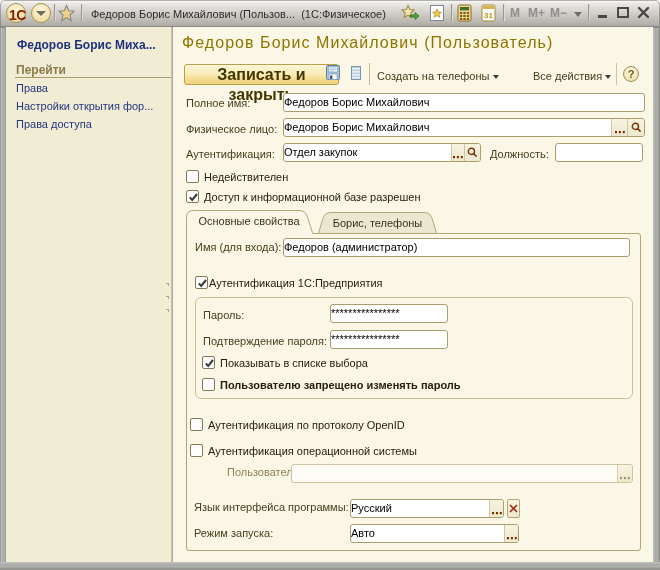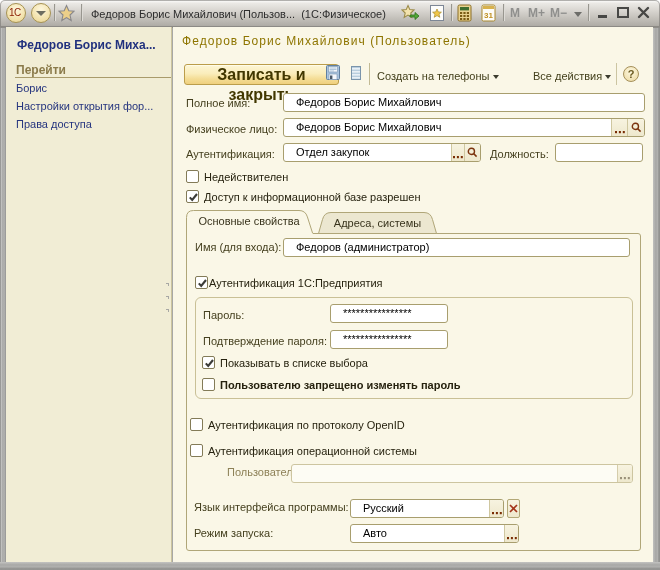--- a/index.html
+++ b/index.html
@@ -25,39 +25,39 @@
   background:radial-gradient(circle at 50% 30%,#fdf6dd 0%,#f3e3ae 60%,#e8d391 100%);
   border:1px solid #a79353; }
 .tsep { position:absolute; top:4px; width:1px; height:17px; background:#98968f; box-shadow:1px 0 0 #dddbd6; }
 #ttext { position:absolute; left:91px; top:8px; font-size:11px; color:#2d2d2d; white-space:pre; }
 .mbtn { position:absolute; top:6px; font-size:12px; font-weight:bold; color:#8f8f8d; }
 #nav { position:absolute; left:6px; top:27px; width:166px; height:535px;
   background:#f1edd5; border-right:1px solid #cbc49f; }
 #main { position:absolute; left:173px; top:27px; width:480px; height:535px; background:#faf7e7; }
 .lbl { position:absolute; font-size:11px; line-height:13px; color:#45401f; white-space:nowrap; }
 .inp { position:absolute; background:#ffffff; border:1px solid #a89e6e; border-radius:3px;
-  font-size:11px; color:#000; line-height:17px; padding-left:12px; white-space:nowrap; overflow:hidden; height:19px; }
+  font-size:11px; color:#000; line-height:17px; padding-left:0; white-space:nowrap; overflow:hidden; height:19px; }
 .cells { position:absolute; right:0; top:0; bottom:0; display:flex; }
 .cell { background:linear-gradient(180deg,#f7f3e0,#eee8cd); border-left:1px solid #cfc7a0;
   display:flex; align-items:center; justify-content:center; }
 .dots { display:inline-block; margin-top:5px; }
 .cb { position:absolute; width:13px; height:13px; background:#fff; border:1px solid #837b57; border-radius:2px; }
 .cb svg { position:absolute; left:0px; top:0px; }
 .navlink { position:absolute; font-size:11px; color:#26357f; white-space:nowrap; }
 </style></head>
 <body>
 <div class="abs" style="left:0;top:0;width:10px;height:10px;background:#ffffff;"></div>
 <div class="abs" style="left:650px;top:0;width:10px;height:10px;background:#ffffff;"></div>
 <div id="frameL"></div>
 <div id="frameR"></div>
 <div id="frameB"></div>
 
 <div id="titlebar"></div>
 <div class="circbtn" style="left:6px;"></div>
-<div class="abs" style="left:9px; top:7px; font-size:10px; font-weight:normal; color:#8b1c00; letter-spacing:-0.5px;">1С</div>
+<div class="abs" style="left:9px; top:7px; font-size:14px; font-weight:bold; color:#8b1c00; letter-spacing:-0.5px;">1С</div>
 <div class="circbtn" style="left:31px;"></div>
 <div class="abs" style="left:36px; top:11px; width:0; height:0; border-left:5px solid transparent; border-right:5px solid transparent; border-top:5px solid #6d6d60;"></div>
 <div class="tsep" style="left:54px;"></div>
 <svg class="abs" style="left:58px; top:4px;" width="17" height="18" viewBox="0 0 17 18">
   <path d="M8.5 1.5 L10.8 6.7 16 7.2 12 11 13.2 16.5 8.5 13.6 3.8 16.5 5 11 1 7.2 6.2 6.7 Z" fill="#eccf89" stroke="#88878a" stroke-width="1.1"></path>
 </svg>
 <div class="tsep" style="left:81px;"></div>
 <div id="ttext">Федоров Борис Михайлович (Пользов...  (1С:Физическое)</div>
 
 <svg class="abs" style="left:401px; top:4px;" width="19" height="18" viewBox="0 0 19 18">
@@ -98,30 +98,30 @@
 <div class="abs" style="left:598px; top:15px; width:9px; height:3px; background:#474745;"></div>
 <div class="abs" style="left:617px; top:7px; width:12px; height:11px; border:2px solid #474745;"></div>
 <svg class="abs" style="left:637px; top:6px;" width="13" height="13" viewBox="0 0 13 13">
   <path d="M2 2 L11 11 M11 2 L2 11" stroke="#474745" stroke-width="2.4" stroke-linecap="round"></path>
 </svg>
 
 <div id="nav"></div>
 <div class="abs" style="left:17px; top:38px; font-size:12px; font-weight:bold; color:#21317e;">Федоров Борис Миха...</div>
 <div class="abs" style="left:16px; top:63px; font-size:12px; font-weight:bold; color:#8a7a4a;">Перейти</div>
 <div class="abs" style="left:15px; top:77px; width:156px; height:1px; background:#a99b6b;"></div>
-<div class="navlink" style="left:16px; top:82px;">Борис</div>
+<div class="navlink" style="left:16px; top:82px;">Права</div>
 <div class="navlink" style="left:16px; top:100px;">Настройки открытия фор...</div>
 <div class="navlink" style="left:16px; top:118px;">Права доступа</div>
 
 <div class="abs" style="left:166px; top:283px; width:3px; height:3px; border-top:1px solid #a8a8a4; border-right:1px solid #a8a8a4;"></div>
 <div class="abs" style="left:166px; top:296px; width:3px; height:3px; border-top:1px solid #a8a8a4; border-right:1px solid #a8a8a4;"></div>
 <div class="abs" style="left:166px; top:309px; width:3px; height:3px; border-top:1px solid #a8a8a4; border-right:1px solid #a8a8a4;"></div>
 
 <div id="main"></div>
-<div class="abs" style="left:182px; top:34px; font-size:12px; letter-spacing:1.05px; color:#8e7500;">Федоров Борис Михайлович (Пользователь)</div>
+<div class="abs" style="left:182px; top:34px; font-size:16px; letter-spacing:1.05px; color:#8e7500;">Федоров Борис Михайлович (Пользователь)</div>
 
 <div class="abs" style="left:184px; top:64px; width:155px; height:21px; border:1px solid #bb9d4a; border-radius:3px; box-shadow:inset 0 1px 0 #fefce9;
   background:linear-gradient(180deg,#fdf6d6 0%,#faedbb 45%,#f4dd96 72%,#efd07e 100%);
   font-size:16px; font-weight:bold; color:#413700; text-align:center; line-height:20px;">Записать и закрыть</div>
 <svg class="abs" style="left:326px; top:65px;" width="14" height="15" viewBox="0 0 14 15">
   <rect x="0.5" y="0.5" width="13" height="14" rx="1" fill="#aac4de" stroke="#60809f" stroke-width="1"></rect>
   <rect x="2.5" y="1.5" width="9" height="5.5" fill="#f4f8fc" stroke="#7995b0" stroke-width="0.6"></rect>
   <path d="M3.5 3 H10.5 M3.5 4.5 H10.5 M3.5 6 H8" stroke="#9db8d2" stroke-width="0.8"></path>
   <rect x="3" y="9" width="8" height="5.5" fill="#f4f8fc" stroke="#7995b0" stroke-width="0.6"></rect>
   <rect x="4" y="10.5" width="2.4" height="3.5" fill="#4a5866"></rect>
@@ -194,21 +194,21 @@
   </div>
 <div class="lbl" style="left:204px; top:191px; color:#26220f;">Доступ к информационной базе разрешен</div>
 
 <div class="abs" id="panelbox" style="left:186px; top:233px; width:455px; height:318px; border:1px solid #b0a678; border-radius:2px 3px 3px 3px;"></div>
 <svg class="abs" style="left:176px; top:208px;" width="480" height="28" viewBox="0 0 480 28">
   <path d="M142.5 25.5 L146.5 11.5 Q148.2 4.5 155 4.5 L248 4.5 Q254.8 4.5 256.5 11.5 L260.5 25.5 Z" fill="#ece7d0" stroke="#b0a678" stroke-width="1"></path>
   <path d="M10.5 28 L10.5 9.5 Q10.5 2.5 17.5 2.5 L123 2.5 Q129.5 2.5 131.4 8.9 L137.3 27 L137.3 28 Z" fill="#faf7e7" stroke="none"></path>
   <path d="M10.5 28 L10.5 9.5 Q10.5 2.5 17.5 2.5 L123 2.5 Q129.5 2.5 131.4 8.9 L136.6 25.2" fill="none" stroke="#b0a678" stroke-width="1"></path>
 </svg>
 <div class="abs" style="left:186px; top:215px; width:126px; text-align:center; font-size:11px; color:#38331c;">Основные свойства</div>
-<div class="abs" style="left:318px; top:217px; width:119px; text-align:center; font-size:11px; color:#38331c;">Адреса, системы</div>
+<div class="abs" style="left:318px; top:217px; width:119px; text-align:center; font-size:11px; color:#38331c;">Борис, телефоны</div>
 
 <div class="lbl" style="left:195px; top:241px;">Имя (для входа):</div>
 <div class="inp" style="left:283px; top:238px; width:347px;">Федоров (администратор)</div>
 
 <div class="cb" style="left:195px; top:276px;">
     <svg width="13" height="13" viewBox="0 0 13 13">
       <path d="M2.8 6.4 L5.2 9 L10 3" fill="none" stroke="#3c3c38" stroke-width="2.1"></path>
     </svg>
   </div>
 <div class="lbl" style="left:209px; top:277px; color:#26220f;">Аутентификация 1С:Предприятия</div>

